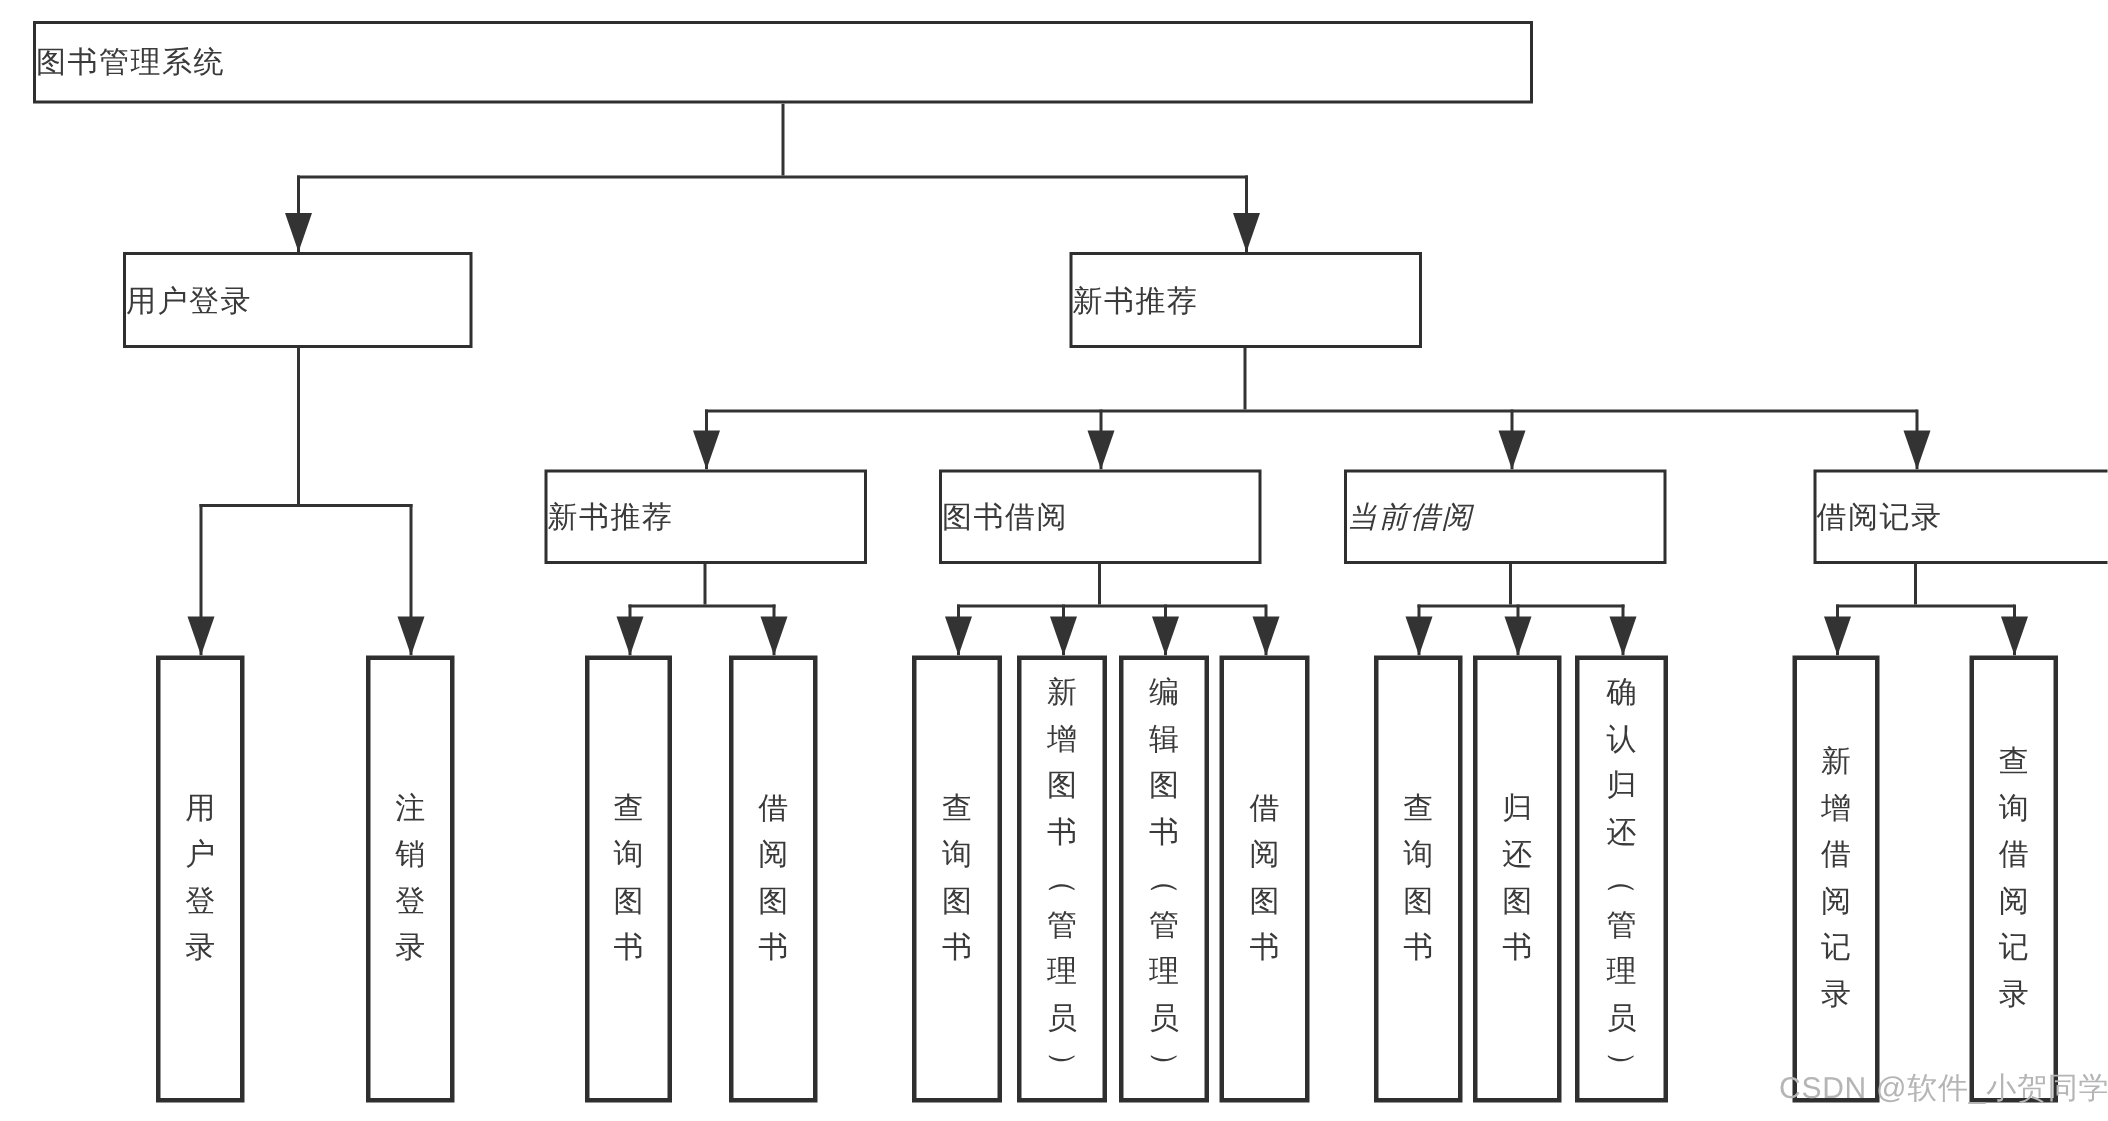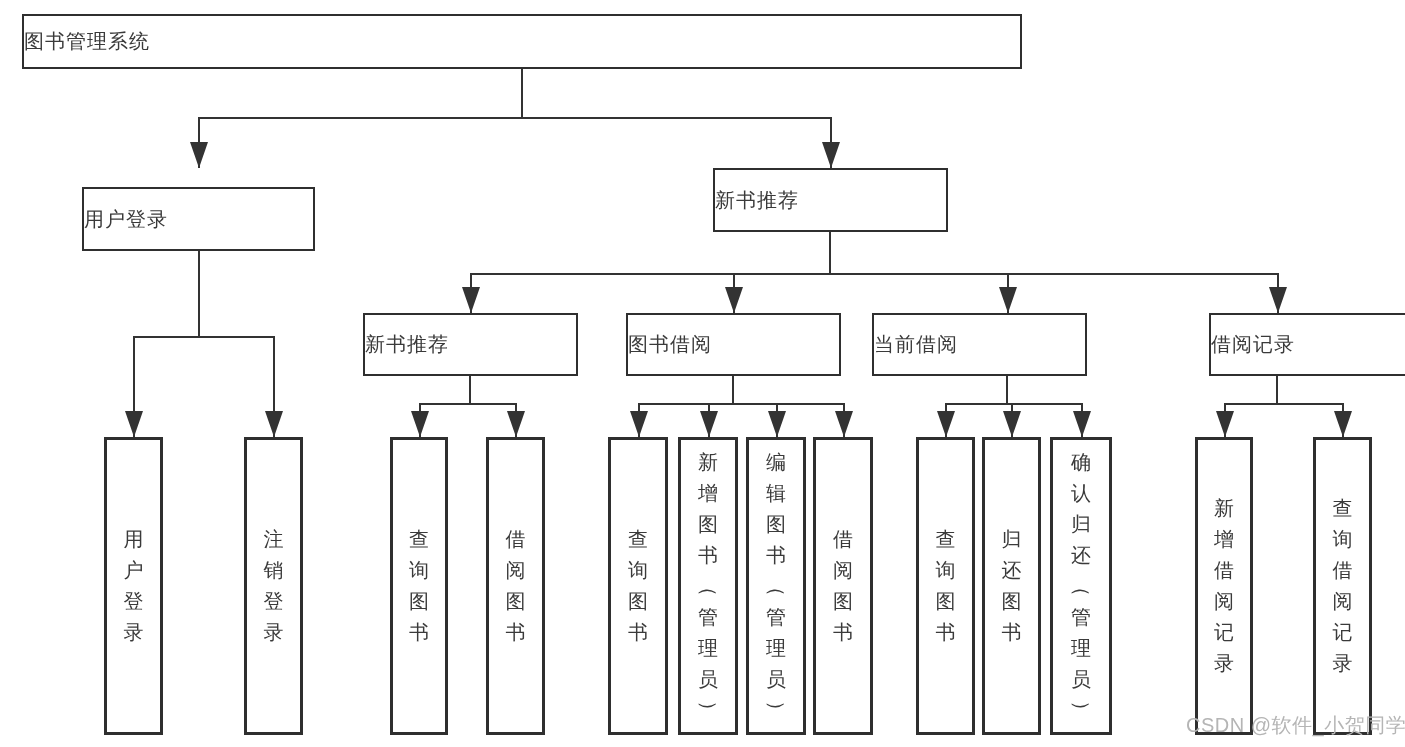--- a/index.html
+++ b/index.html
@@ -70,21 +70,21 @@
   <span>图书管理系统</span>
 </div>
 
 <div class="vline" style="left:521px; top:69px; height:48px;"></div>
 <div class="hline" style="left:198px; top:117px; width:634px;"></div>
 <div class="vline" style="left:198px; top:117px; height:51px;"></div>
 <div class="arrow" style="left:190px; top:142px;"></div>
 <div class="vline" style="left:830px; top:117px; height:51px;"></div>
 <div class="arrow" style="left:822px; top:142px;"></div>
 
-<div class="node" style="left:82px; top:168px; width:233px; height:64px;margin-top:19px;">
+<div class="node" style="left:82px; top:168px; width:233px; height:64px;">
   <span>用户登录</span>
 </div>
 <div class="node" style="left:713px; top:168px; width:235px; height:64px;">
   <span>新书推荐</span>
 </div>
 
 <div class="vline" style="left:198px; top:232px; height:104px;"></div>
 <div class="hline" style="left:133px; top:336px; width:142px;"></div>
 <div class="vline" style="left:133px; top:336px; height:101px;"></div>
 <div class="arrow" style="left:125px; top:411px;"></div>
@@ -101,21 +101,21 @@
 <div class="arrow" style="left:999px; top:287px;"></div>
 <div class="vline" style="left:1277px; top:273px; height:40px;"></div>
 <div class="arrow" style="left:1269px; top:287px;"></div>
 
 <div class="node" style="left:363px; top:313px; width:215px; height:63px;">
   <span>新书推荐</span>
 </div>
 <div class="node" style="left:626px; top:313px; width:215px; height:63px;font-family:Liberation Serif, serif;">
   <span>图书借阅</span>
 </div>
-<div class="node" style="left:872px; top:313px; width:215px; height:63px;">
+<div class="node" style="left:896px; top:313px; width:215px; height:63px;font-style:italic;">
   <span>当前借阅</span>
 </div>
 <div class="node" style="left:1173px; top:313px; width:209px; height:63px;margin-left:36px;">
   <span>借阅记录</span>
 </div>
 
 <div class="vline" style="left:469px; top:376px; height:27px;"></div>
 <div class="hline" style="left:419px; top:403px; width:98px;"></div>
 <div class="vline" style="left:419px; top:403px; height:34px;"></div>
 <div class="arrow" style="left:411px; top:411px;"></div>

